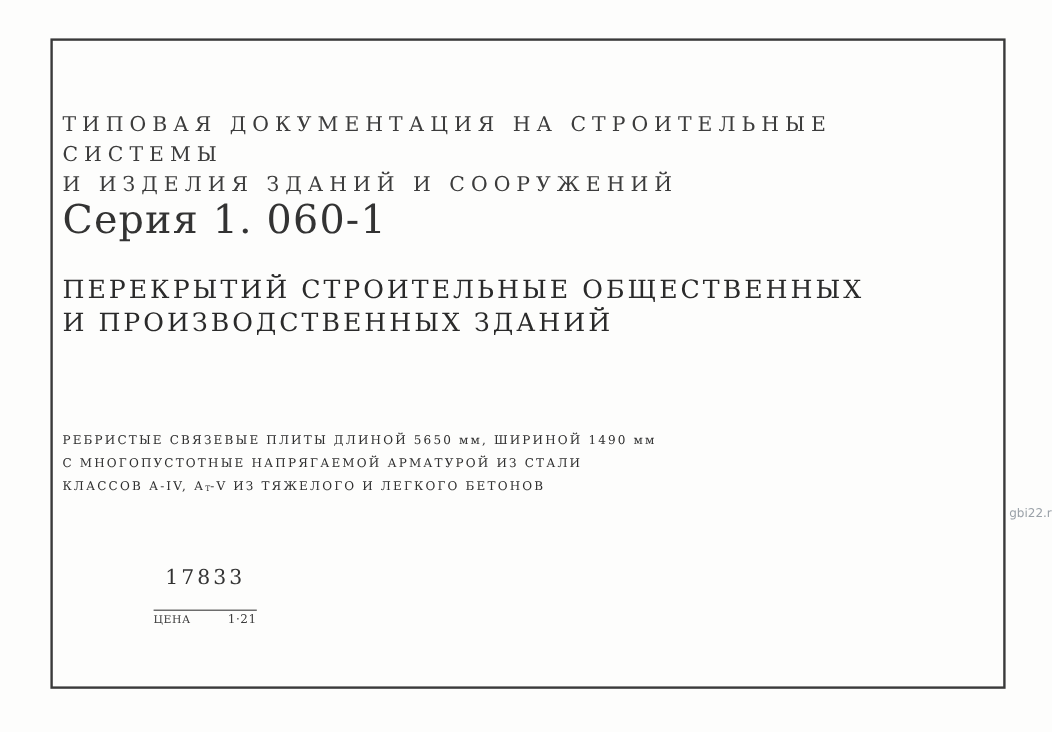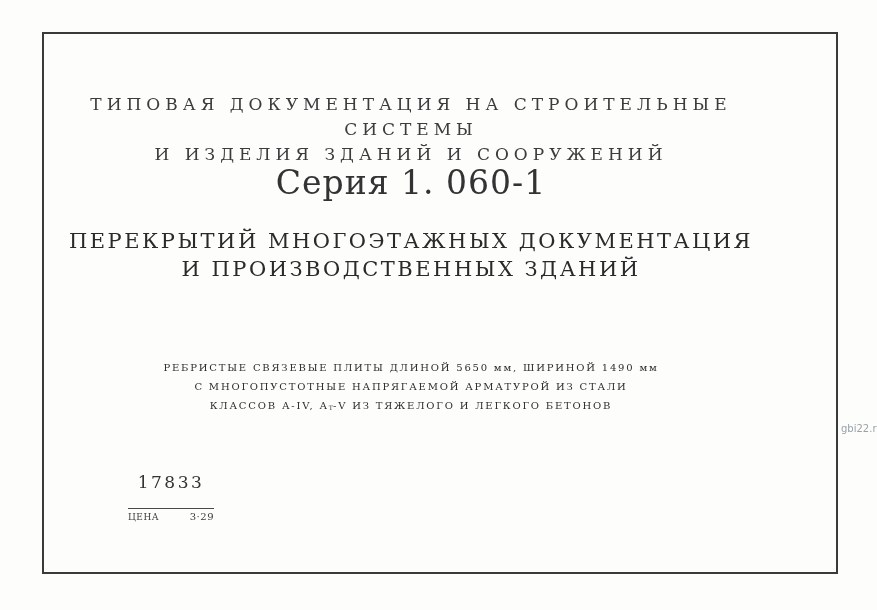--- a/index.html
+++ b/index.html
@@ -16,22 +16,21 @@
   }
   .frame {
     position: absolute;
     left: 42px; top: 32px;
     width: 796px; height: 542px;
     box-sizing: border-box;
     border: 2px solid #3a3a3a;
   }
   .centered-block {
     position: absolute;
-    left: 27px; width: 768px;
-    text-align: center;
+    left: 52px; width: 768px;
     color: #333333;
   }
   .header-block {
     top: 92px;
     font-size: 17px;
     line-height: 25px;
     letter-spacing: 5px;
     color: #3c3c3c;
   }
   .series-title {
@@ -105,34 +104,34 @@
   <div class="frame"></div>
 
   <div class="centered-block header-block">
     <div>ТИПОВАЯ ДОКУМЕНТАЦИЯ НА СТРОИТЕЛЬНЫЕ СИСТЕМЫ</div>
     <div>И ИЗДЕЛИЯ ЗДАНИЙ И СООРУЖЕНИЙ</div>
   </div>
 
   <div class="centered-block series-title">Серия 1. 060-1</div>
 
   <div class="centered-block main-title">
-    <div>ПЕРЕКРЫТИЙ МНОГОЭТАЖНЫХ ДОКУМЕНТАЦИЯ</div>
+    <div>ПЕРЕКРЫТИЙ СТРОИТЕЛЬНЫЕ ОБЩЕСТВЕННЫХ</div>
     <div>И ПРОИЗВОДСТВЕННЫХ ЗДАНИЙ</div>
   </div>
 
 
   <div class="centered-block issue-desc">
     <div>РЕБРИСТЫЕ СВЯЗЕВЫЕ ПЛИТЫ ДЛИНОЙ 5650 мм, ШИРИНОЙ 1490 мм</div>
     <div>С МНОГОПУСТОТНЫЕ НАПРЯГАЕМОЙ АРМАТУРОЙ ИЗ СТАЛИ</div>
     <div><span>КЛАССОВ А-IV, А</span><sub>Т</sub><span>-V ИЗ ТЯЖЕЛОГО И ЛЕГКОГО БЕТОНОВ</span></div>
   </div>
 
   <div class="stamp-block">
     <div class="doc-number">17833</div>
     <div class="price-row">
       <span>ЦЕНА</span>
-      <span class="price-value">3·29</span>
+      <span class="price-value">1·21</span>
     </div>
   </div>
 
   <div class="watermark">gbi22.ru</div>
 
 </div>
 
 </body></html>

